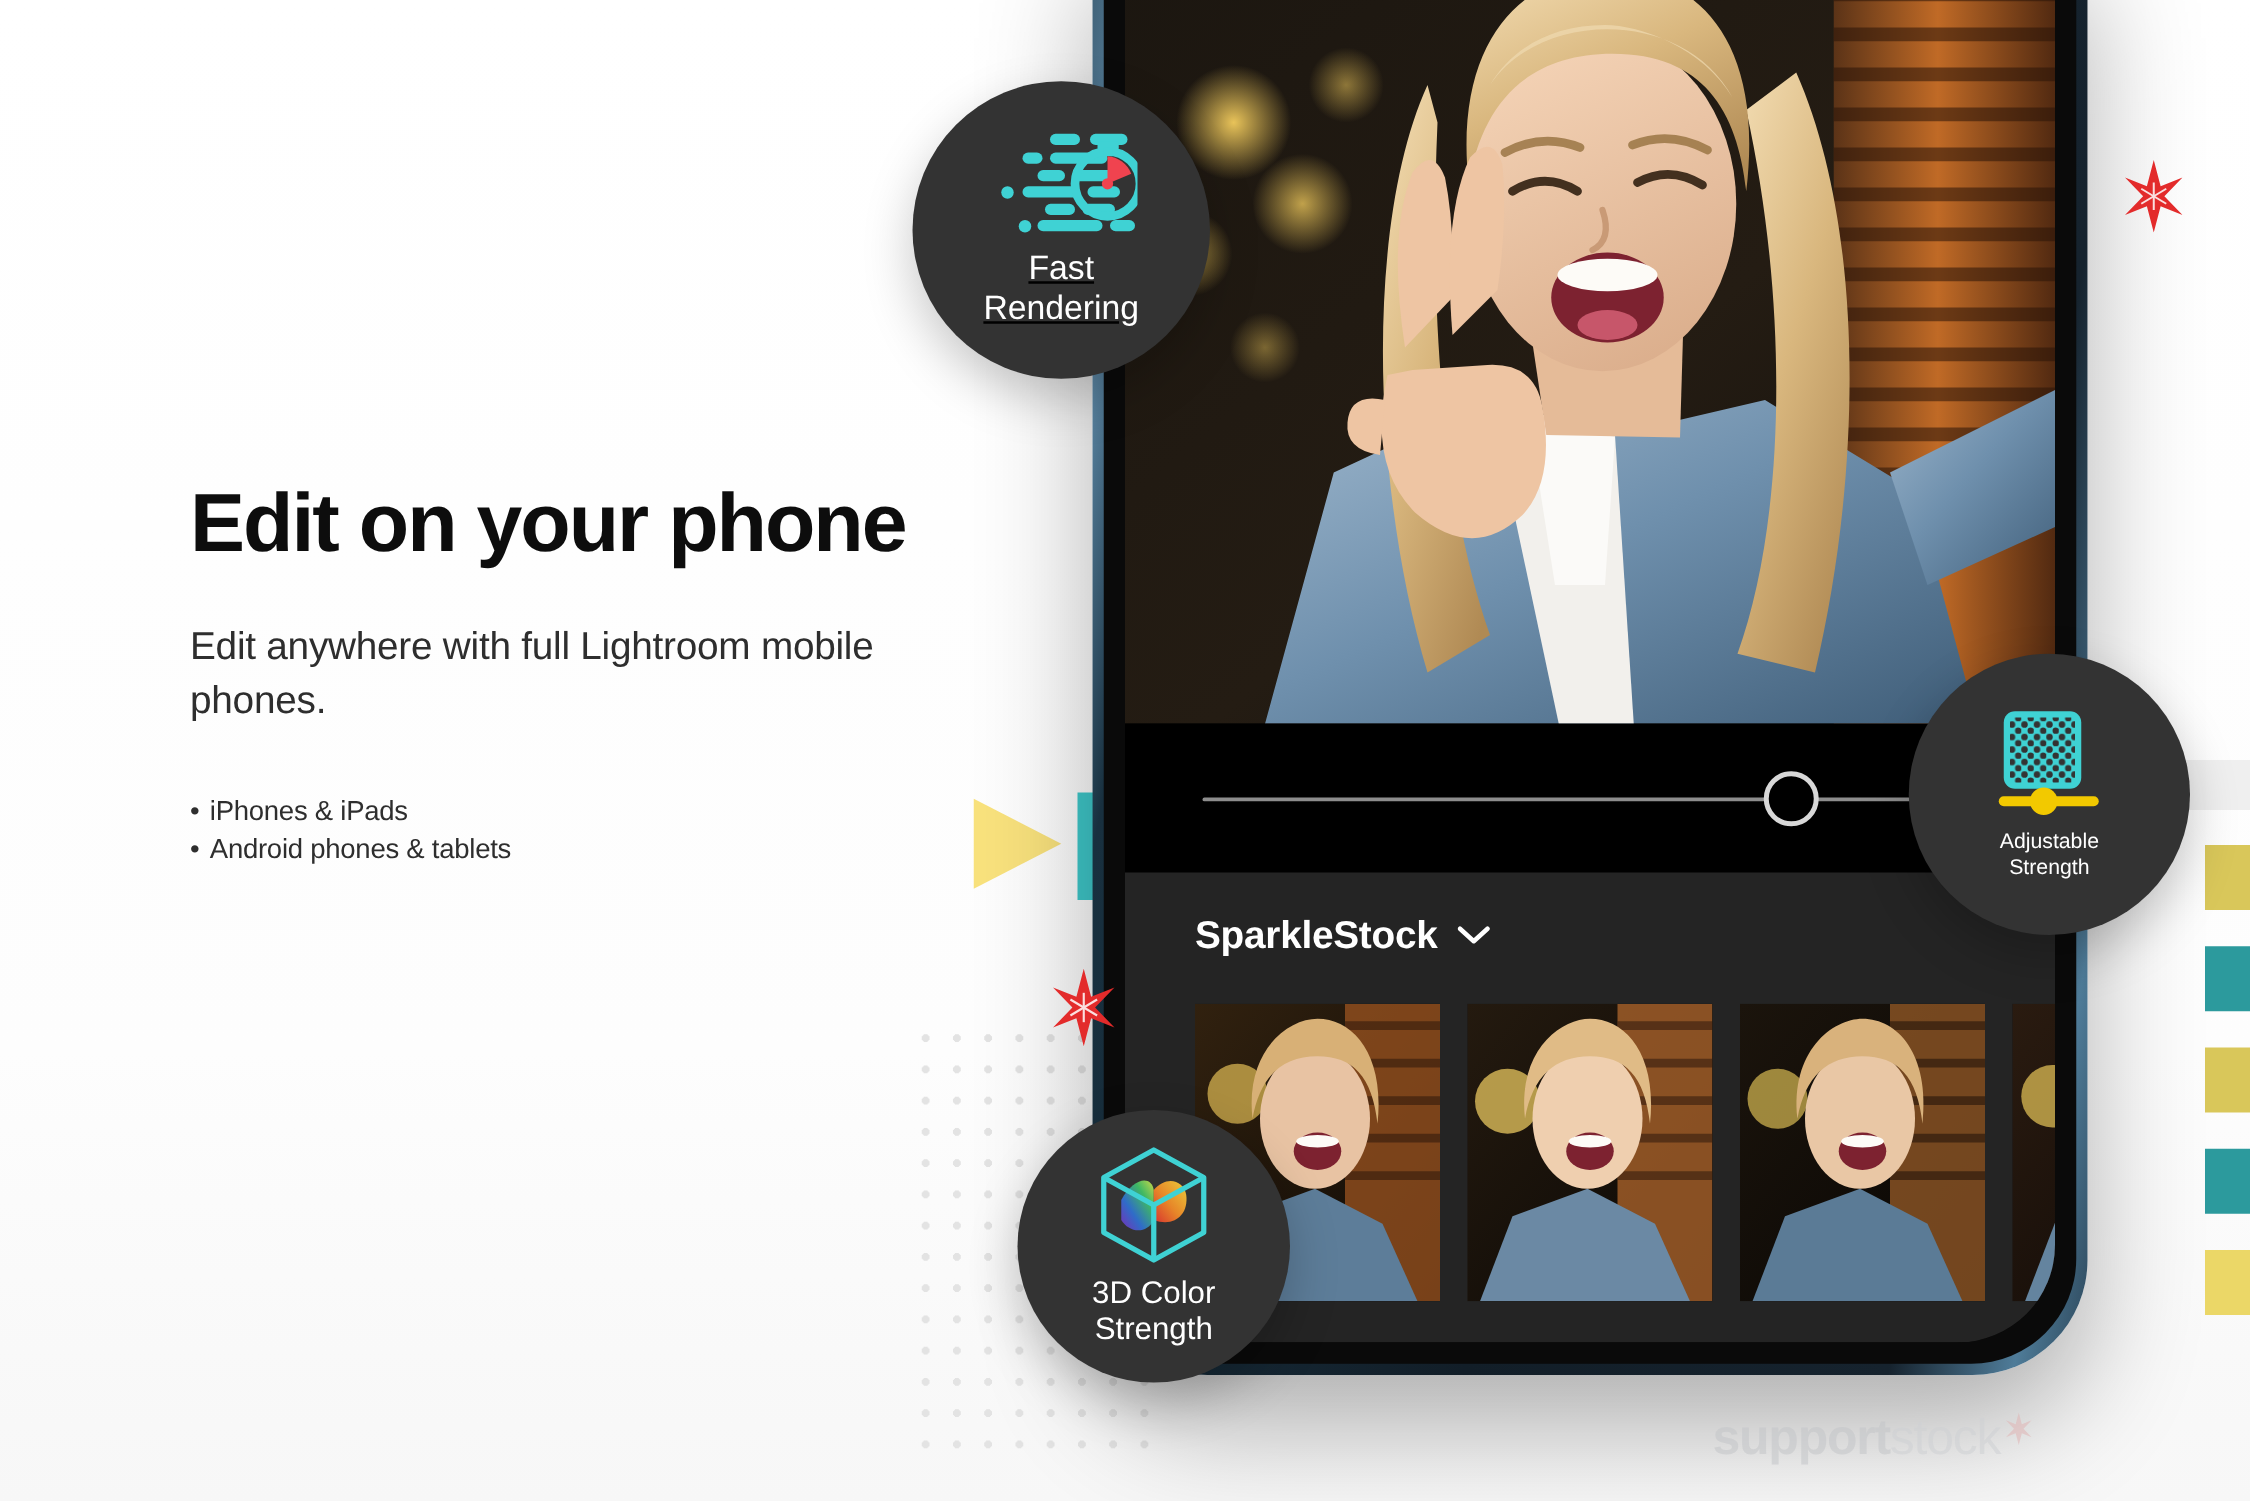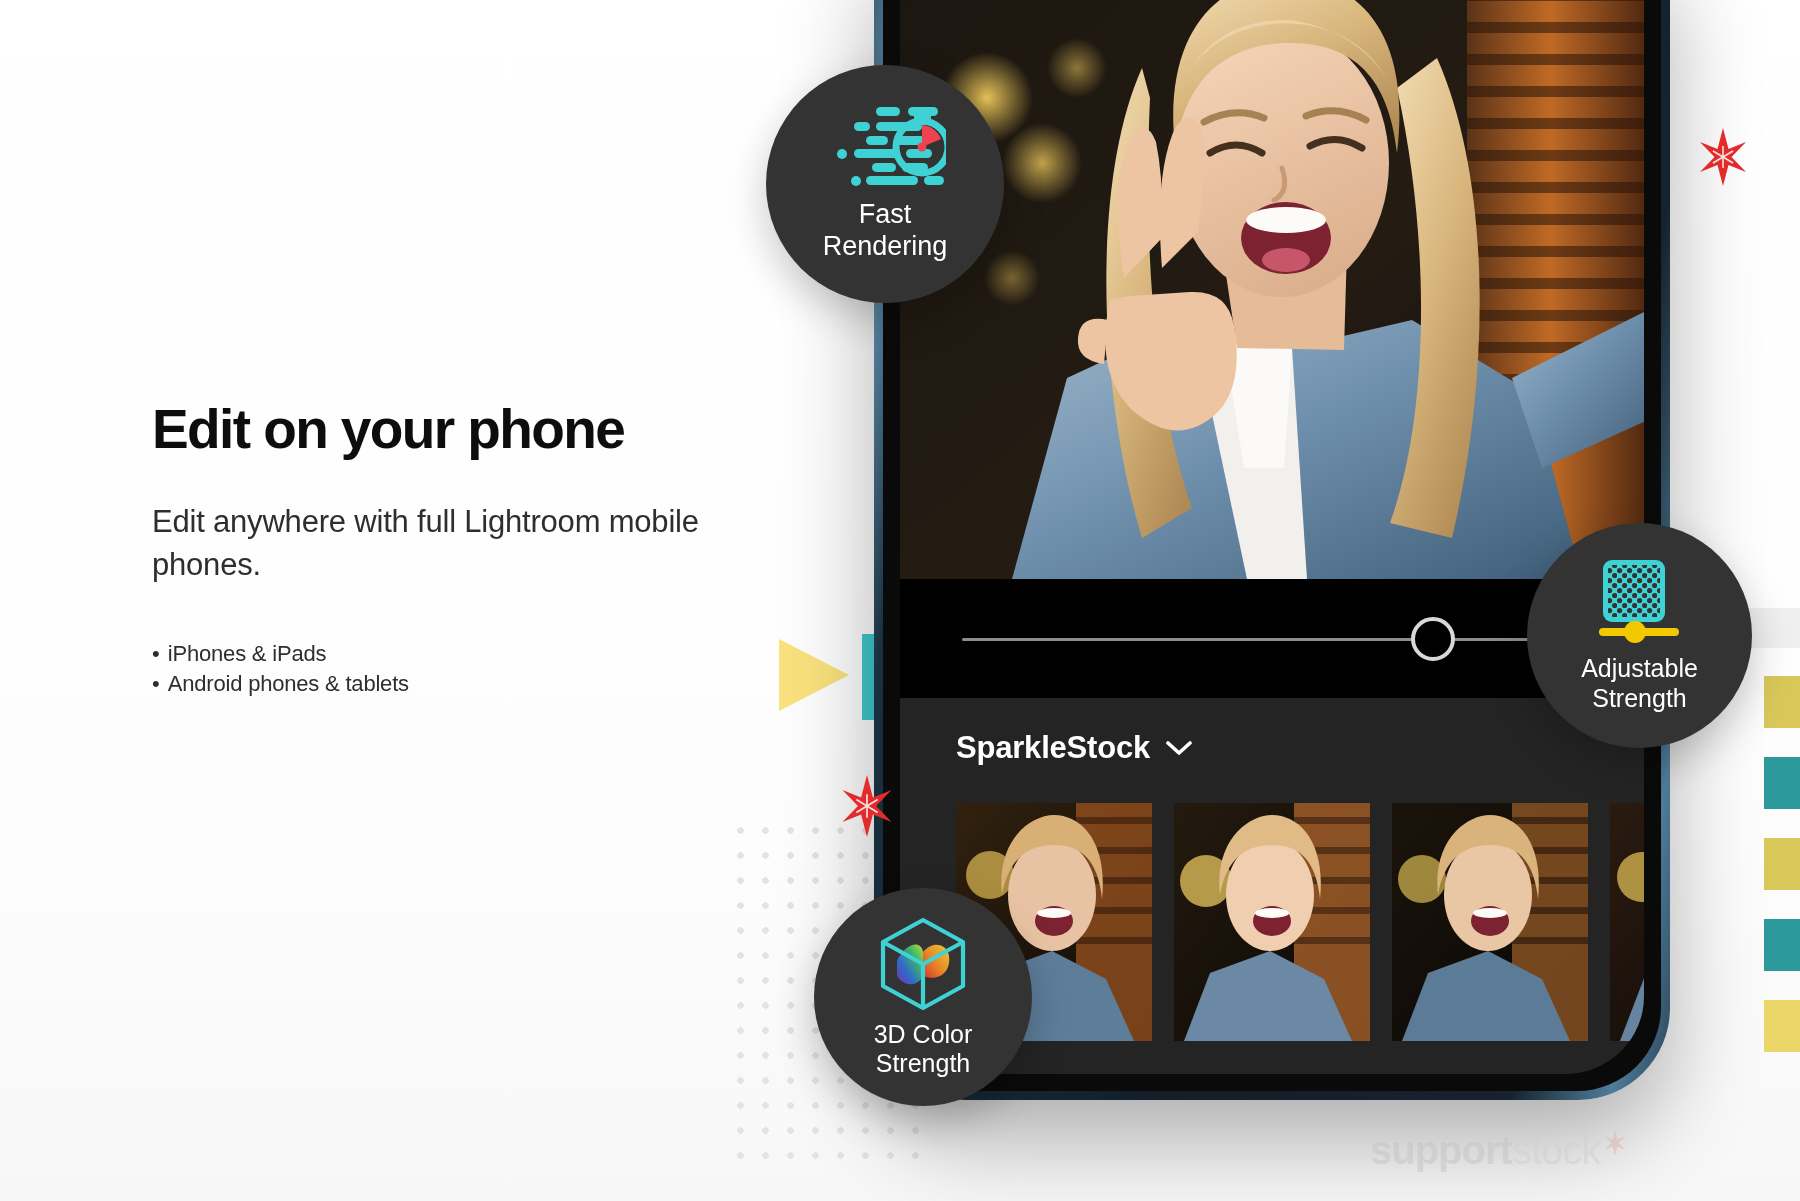--- a/index.html
+++ b/index.html
@@ -26,26 +26,26 @@
   }
 
   
   .copy {
     position: absolute;
     left: 152px;
     top: 385px;
     width: 720px;
   }
   .headline {
-    font-size: 55px;
+    font-size: 66px;
     line-height: 1.02;
     font-weight: 700;
     letter-spacing: -1.6px;
     color: #0d0d0d;
-    margin: 16px 0 44px 0;
+    margin: 0 0 44px 0;
     white-space: nowrap;
   }
   .subcopy {
     font-size: 31px;
     line-height: 1.38;
     color: #2e2e2e;
     font-weight: 400;
     margin: 0 0 52px 0;
     max-width: 600px;
     letter-spacing: -0.2px;
@@ -271,36 +271,37 @@
     align-items: center;
     justify-content: center;
   }
   .badge .badge-label {
     color: #ffffff;
     font-weight: 400;
     line-height: 1.18;
   }
 
   #badge-fast {
-    left: 766px;
+    left: 730px;
     top: 65px;
     width: 238px;
     height: 238px;
+    text-decoration: underline;
   }
   #badge-fast .badge-icon { margin-bottom: 10px; }
   #badge-fast .badge-label { font-size: 27px; }
 
   #badge-strength {
     left: 1527px;
     top: 523px;
     width: 225px;
     height: 225px;
   }
   #badge-strength .badge-icon { margin-bottom: 10px; }
-  #badge-strength .badge-label { font-size: 25px; }
+  #badge-strength .badge-label { font-size: 17px; }
 
   #badge-3d {
     left: 814px;
     top: 888px;
     width: 218px;
     height: 218px;
   }
   #badge-3d .badge-icon { margin-bottom: 8px; }
   #badge-3d .badge-label { font-size: 25px; }
 

